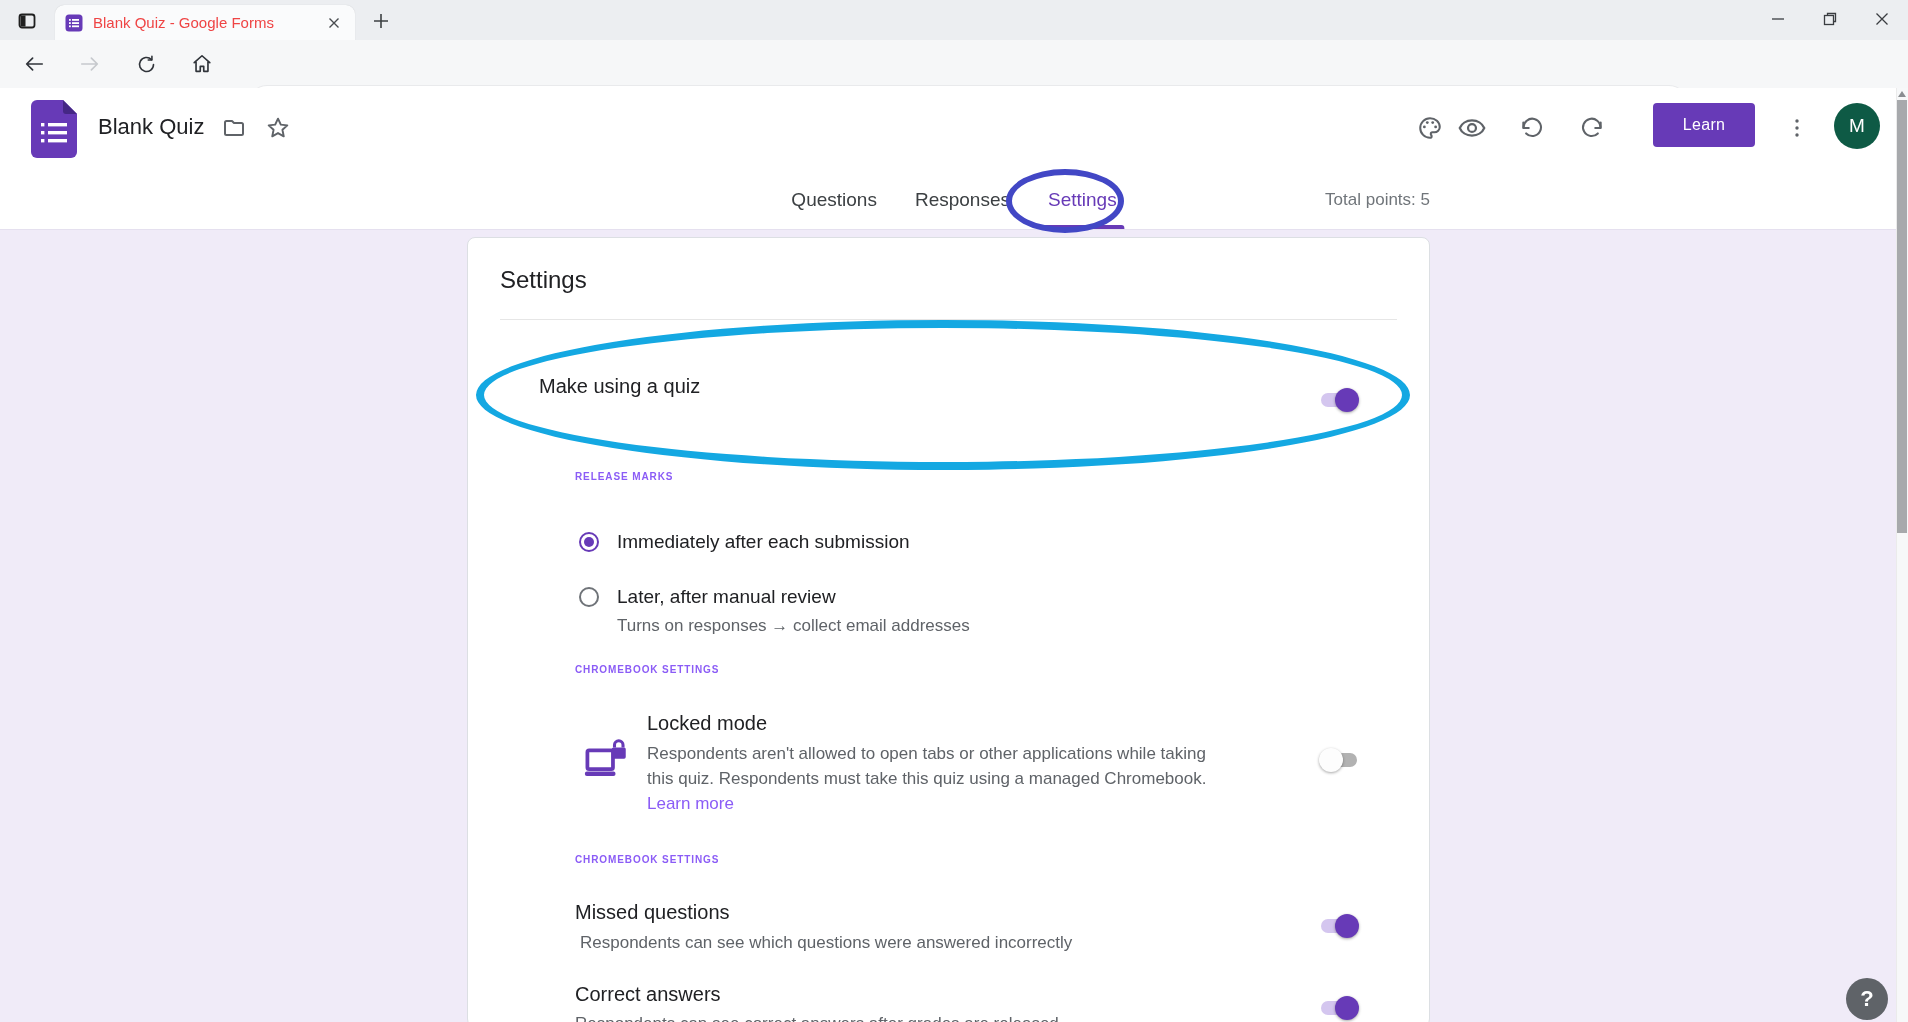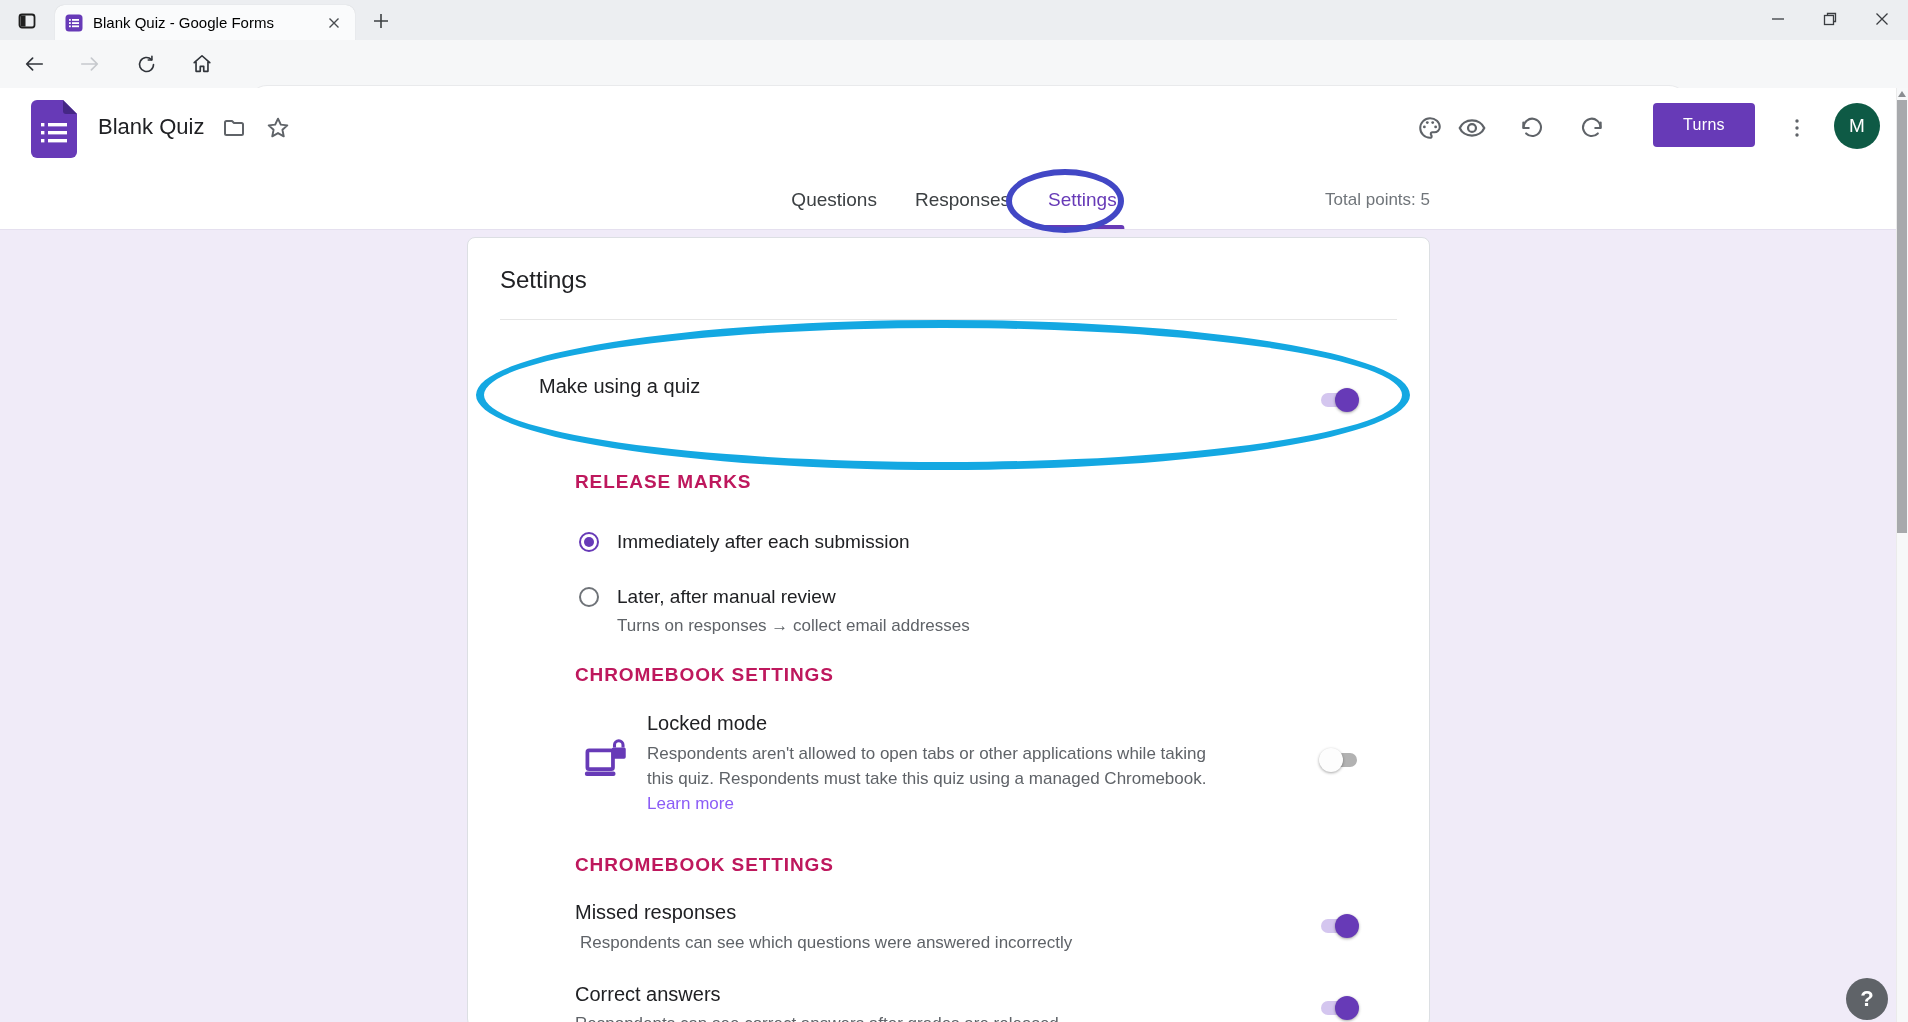--- a/index.html
+++ b/index.html
@@ -2,21 +2,21 @@
 <html><head>
 <meta charset="utf-8">
 <style>
   html,body{margin:0;padding:0;background:#dfe1e5;font-family:"Liberation Sans",sans-serif;-webkit-font-smoothing:antialiased;}
   #stage{position:relative;width:1908px;height:1022px;overflow:hidden;background:#ffffff;}
 
   
   .tabstrip{position:absolute;left:0;top:0;width:1908px;height:40px;background:#eceef1;}
   .tab-actions{position:absolute;left:12px;top:7px;width:30px;height:27px;border-radius:6px;display:flex;align-items:center;justify-content:center;cursor:pointer;}
   .browser-tab{position:absolute;left:55px;top:5px;width:300px;height:35px;background:#fafbfc;border-radius:9px 9px 0 0;display:flex;align-items:center;padding:0 10px;box-sizing:border-box;box-shadow:0 0 1px rgba(0,0,0,.18);cursor:pointer;}
-  .tab-title{margin-left:10px;font-size:15px;color:#000000;white-space:nowrap;overflow:hidden;flex:1;}
+  .tab-title{margin-left:10px;font-size:15px;color:#ef4444;white-space:nowrap;overflow:hidden;flex:1;}
   .tab-close{width:22px;height:22px;display:flex;align-items:center;justify-content:center;color:#494c50;border-radius:4px;cursor:pointer;}
   .newtab-btn{position:absolute;left:368px;top:9px;width:26px;height:24px;display:flex;align-items:center;justify-content:center;cursor:pointer;}
   .win-controls{position:absolute;right:0;top:0;height:38px;display:flex;}
   .win-btn{width:52px;height:38px;display:flex;align-items:center;justify-content:center;cursor:pointer;color:#3a3d41;}
 
   .toolbar{position:absolute;left:0;top:40px;width:1908px;height:48px;background:#f6f7f8;border-bottom:1px solid #e6e8ea;}
   .nav-btn{position:absolute;top:8px;width:36px;height:32px;display:flex;align-items:center;justify-content:center;border-radius:6px;cursor:pointer;}
   .url-pill{position:absolute;left:248px;top:45px;width:1440px;height:38px;background:#ffffff;border:1px solid #e9eaec;border-radius:19px;box-sizing:border-box;display:flex;align-items:center;padding:0 16px 0 14px;cursor:text;}
   .url-text{margin-left:12px;font-size:16px;white-space:nowrap;letter-spacing:.1px;}
   .url-text .dim{color:#80868b;}
@@ -42,21 +42,21 @@
   .ftab.on::after{content:"";position:absolute;left:-8px;right:-8px;bottom:0;height:4px;background:#673ab7;border-radius:3px 3px 0 0;}
   .total-points{position:absolute;right:478px;top:20px;font-size:17px;color:#70757a;}
 
   
   .page-bg{position:absolute;left:0;top:229px;width:1908px;height:793px;background:#f0ebf8;border-top:1px solid #e5e0ef;}
   .card{position:absolute;left:467px;top:237px;width:963px;height:790px;background:#ffffff;border:1px solid #dcdfe3;border-radius:8px;box-sizing:border-box;}
   .card-heading{position:absolute;left:32px;top:28px;font-size:24px;color:#202124;}
   .card-divider{position:absolute;left:32px;right:32px;top:81px;height:1px;background:#e6e6e6;}
   .row-title{position:absolute;font-size:20px;color:#202124;}
   .row-desc{position:absolute;font-size:17px;color:#5f6368;}
-  .sec-header{position:absolute;font-size:19px;font-weight:bold;letter-spacing:.9px;color:#be185d;}
+  .sec-header{position:absolute;font-size:10px;font-weight:bold;letter-spacing:.9px;color:#8b5cf6;}
   .radio{position:absolute;width:20px;height:20px;border-radius:50%;border:2px solid #6f7378;box-sizing:border-box;cursor:pointer;}
   .radio.on{border-color:#673ab7;}
   .radio.on::after{content:"";position:absolute;inset:3px;border-radius:50%;background:#673ab7;}
   .radio-label{position:absolute;font-size:19px;color:#202124;}
   .toggle{position:absolute;width:40px;height:24px;cursor:pointer;}
   .toggle .track{position:absolute;left:2px;top:5px;width:36px;height:14px;border-radius:7px;background:#b2b2b2;}
   .toggle .thumb{position:absolute;top:0;left:0;width:24px;height:24px;border-radius:50%;background:#fdfdfd;box-shadow:0 1px 3px rgba(0,0,0,.35);}
   .toggle.on .track{background:#d4c6ef;}
   .toggle.on .thumb{left:16px;background:#673ab7;}
   .link{color:#8b5cf6;cursor:pointer;}
@@ -245,21 +245,21 @@
           <path d="M4 7v5h5" fill="none" stroke="#5f6368" stroke-width="1.9" stroke-linecap="round" stroke-linejoin="round"></path>
           <path d="M4.3 11.8A8 8 0 1 1 6.6 17" fill="none" stroke="#5f6368" stroke-width="1.9" stroke-linecap="round"></path>
         </svg>
     </div>
     <div class="hdr-ic" style="left:1570px">
       <svg width="26" height="26" viewBox="0 0 24 24">
           <path d="M20 7v5h-5" fill="none" stroke="#5f6368" stroke-width="1.9" stroke-linecap="round" stroke-linejoin="round"></path>
           <path d="M19.7 11.8A8 8 0 1 0 17.4 17" fill="none" stroke="#5f6368" stroke-width="1.9" stroke-linecap="round"></path>
         </svg>
     </div>
-    <div class="send-btn">Turns</div>
+    <div class="send-btn">Learn</div>
     <div class="hdr-ic" style="left:1775px">
       <svg width="20" height="20" viewBox="0 0 20 20">
           <circle cx="10" cy="3" r="1.7" fill="#5f6368"></circle>
           <circle cx="10" cy="10" r="1.7" fill="#5f6368"></circle>
           <circle cx="10" cy="17" r="1.7" fill="#5f6368"></circle>
         </svg>
     </div>
     <div class="avatar">M</div>
   </div>
 
@@ -301,21 +301,21 @@
           <rect x="16.3" y="5.2" width="8.2" height="6.6" rx="1" fill="#673ab7"></rect>
         </svg>
     </div>
     <div class="lock-desc"><span>Respondents aren't allowed to open tabs or other applications while taking this quiz. Respondents must take this quiz using a managed Chromebook.</span> <span class="link">Learn more</span></div>
     <div class="toggle off" style="left:851px;top:510px">
         <span class="track"></span>
         <span class="thumb"></span>
       </div>
 
     <div class="sec-header" style="left:107px;top:616px">CHROMEBOOK SETTINGS</div>
-    <div class="row-title" style="left:107px;top:663px">Missed responses</div>
+    <div class="row-title" style="left:107px;top:663px">Missed questions</div>
     <div class="row-desc" style="left:112px;top:695px">Respondents can see which questions were answered incorrectly</div>
     <div class="toggle on" style="left:851px;top:676px">
         <span class="track"></span>
         <span class="thumb"></span>
       </div>
     <div class="row-title" style="left:107px;top:745px">Correct answers</div>
     <div class="row-desc" style="left:107px;top:776px">Respondents can see correct answers after grades are released</div>
     <div class="toggle on" style="left:851px;top:758px">
         <span class="track"></span>
         <span class="thumb"></span>

